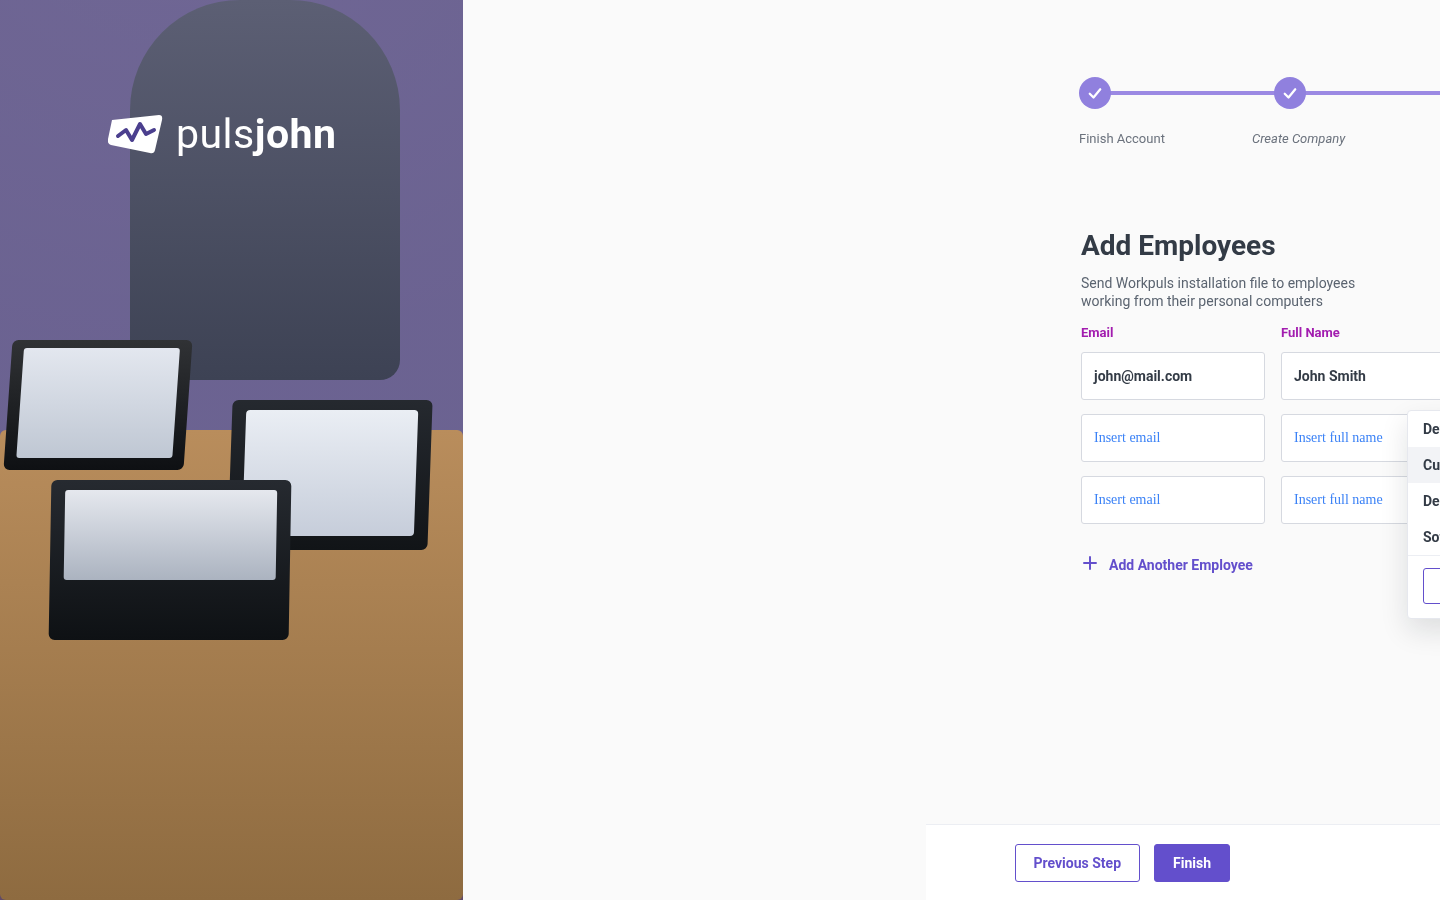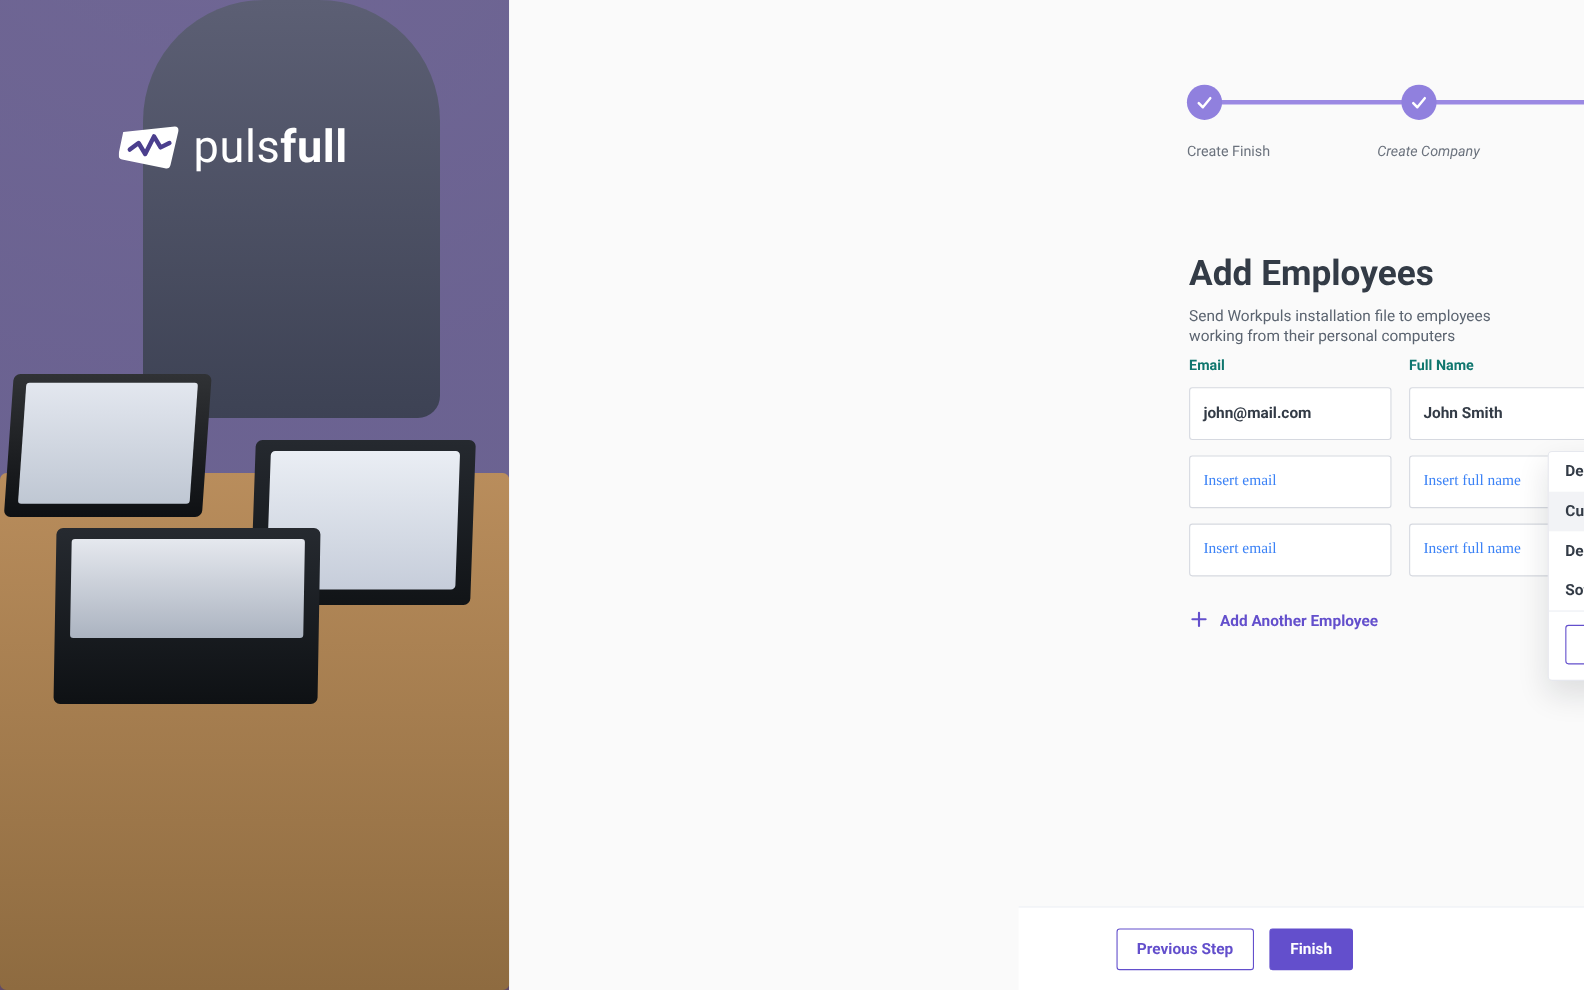--- a/index.html
+++ b/index.html
@@ -43,27 +43,27 @@
   .step .circle svg { width:18px; height:18px; }
   .step .label { margin-top:22px; font-size:13px; color:#6b727d; white-space:nowrap; }
 
   .step.s1 { left:0; }
   .step.s2 { left:195px;font-style:italic; }
   .step.s1 .label { margin-left:0; }
   .step.s2 .label { margin-left:-22px; }
 
   
   .page-header { position:absolute; left:618px; top:229px; width:614px; display:flex; justify-content:space-between; align-items:flex-start; }
-  .page-title { font-size:32px; font-weight:700; color:#333b46; }
+  .page-title { font-size:28px; font-weight:700; color:#333b46; }
   .page-sub { margin-top:12px; font-size:14px; color:#5b6470; line-height:1.3; max-width:280px; }
 
   
   .form-area { position:absolute; left:618px; top:325px; width:614px; }
   .col-labels { display:grid; grid-template-columns:184px 184px 184px 30px; column-gap:16px; }
-  .col-labels div { font-size:13px; font-weight:700; color:#0f766e; }
+  .col-labels div { font-size:13px; font-weight:700; color:#a21caf; }
   .row { display:grid; grid-template-columns:184px 184px 184px 30px; column-gap:16px; margin-top:14px; align-items:center; }
   .row.first { margin-top:12px; }
   .input {
     height:48px; border:1px solid #d6d9e0; border-radius:3px; background:#fff;
     padding:0 12px; font-size:14px; color:#333b46; display:flex; align-items:center;
     font-weight:700;
   }
   .input.placeholder { color:#3b82f6; font-weight:400;font-family:Liberation Serif, serif; }
 
   .add-another { margin-top:30px; display:flex; align-items:center; gap:10px; color:#634fcc; font-weight:700; font-size:14px; cursor:pointer; }
@@ -107,37 +107,37 @@
       </div>
   </div>
   <div class="logo-wrap">
     <span class="logo-mark">
       <svg viewBox="0 0 55 44">
         <path d="M4 8 L51 3 Q55 3 54 8 L47 38 Q46 42 42 41 L3 33 Q-1 32 0 27 Z" fill="#ffffff"></path>
         <polyline points="10,24 18,18 24,28 32,12 38,22 46,18" fill="none" stroke="#4b3f8e" stroke-width="4" stroke-linecap="round" stroke-linejoin="round"></polyline>
       </svg>
     </span>
     <span class="logo-text">
-      <span>puls</span><span class="bold">full</span>
+      <span>puls</span><span class="bold">john</span>
     </span>
   </div>
 </div>
 
 <div class="right-panel">
 
   <div class="stepper">
     <div class="stepper-line"></div>
 
     <div class="step s1">
       <div class="circle">
         <svg viewBox="0 0 24 24">
             <polyline points="5,13 10,18 19,7" fill="none" stroke="#ffffff" stroke-width="3" stroke-linecap="round" stroke-linejoin="round"></polyline>
           </svg>
       </div>
-      <div class="label">Create Finish</div>
+      <div class="label">Finish Account</div>
     </div>
 
     <div class="step s2">
       <div class="circle">
         <svg viewBox="0 0 24 24">
             <polyline points="5,13 10,18 19,7" fill="none" stroke="#ffffff" stroke-width="3" stroke-linecap="round" stroke-linejoin="round"></polyline>
           </svg>
       </div>
       <div class="label">Create Company</div>
     </div>

